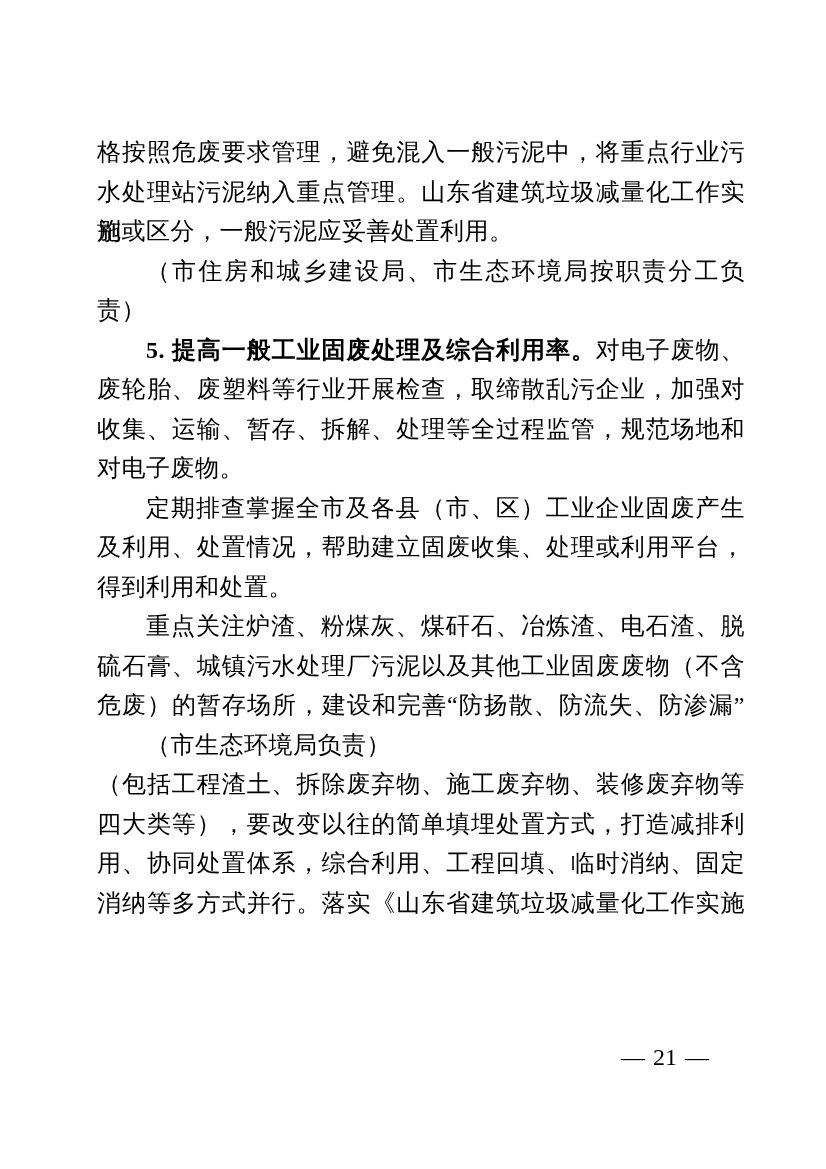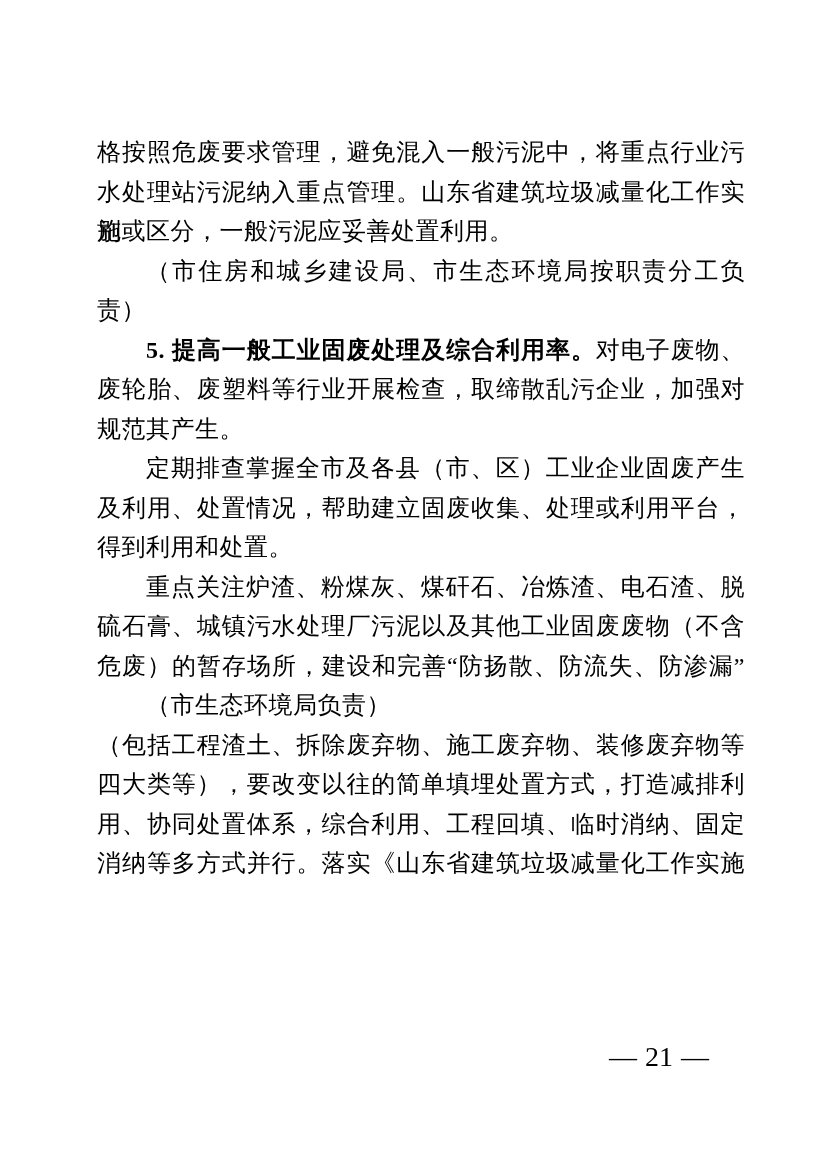--- a/index.html
+++ b/index.html
@@ -43,42 +43,43 @@
     font-weight: bold;
   }
   
   .kai {
     font-weight: normal;
   }
   .footer {
     position: absolute;
     top: 1042px;
     right: 109px;
-    font-size: 28px;
+    font-size: 24px;
     line-height: 30px;
     white-space: nowrap;
   }
   .footer .dash {
     margin: 0 8px;
   }
 </style>
 </head>
 <body>
 
 <div class="page">
 
   <div class="textblock">
     <div class="line fill">格按照危废要求管理，避免混入一般污泥中，将重点行业污</div>
     <div class="line fill">水处理站污泥纳入重点管理。山东省建筑垃圾减量化工作实施</div>
     <div class="line">别或区分，一般污泥应妥善处置利用。</div>
     <div class="line fill indent kai">（市住房和城乡建设局、市生态环境局按职责分工负</div>
     <div class="line kai">责）</div>
     <div class="line fill indent"><span class="lead">5. 提高一般工业固废处理及综合利用率。</span><span>对电子废物、</span></div>
     <div class="line fill">废轮胎、废塑料等行业开展检查，取缔散乱污企业，加强对</div>
-    <div class="line">规范其产生。</div>
+    <div class="line fill">收集、运输、暂存、拆解、处理等全过程监管，规范场地和</div>
+    <div class="line">对电子废物。</div>
     <div class="line fill indent">定期排查掌握全市及各县（市、区）工业企业固废产生</div>
     <div class="line fill">及利用、处置情况，帮助建立固废收集、处理或利用平台，</div>
     <div class="line">得到利用和处置。</div>
     <div class="line fill indent">重点关注炉渣、粉煤灰、煤矸石、冶炼渣、电石渣、脱</div>
     <div class="line fill">硫石膏、城镇污水处理厂污泥以及其他工业固废废物（不含</div>
     <div class="line fill">危废）的暂存场所，建设和完善“防扬散、防流失、防渗漏”</div>
     <div class="line indent kai">（市生态环境局负责）</div>
     <div class="line fill">（包括工程渣土、拆除废弃物、施工废弃物、装修废弃物等</div>
     <div class="line fill">四大类等），要改变以往的简单填埋处置方式，打造减排利</div>
     <div class="line fill">用、协同处置体系，综合利用、工程回填、临时消纳、固定</div>

